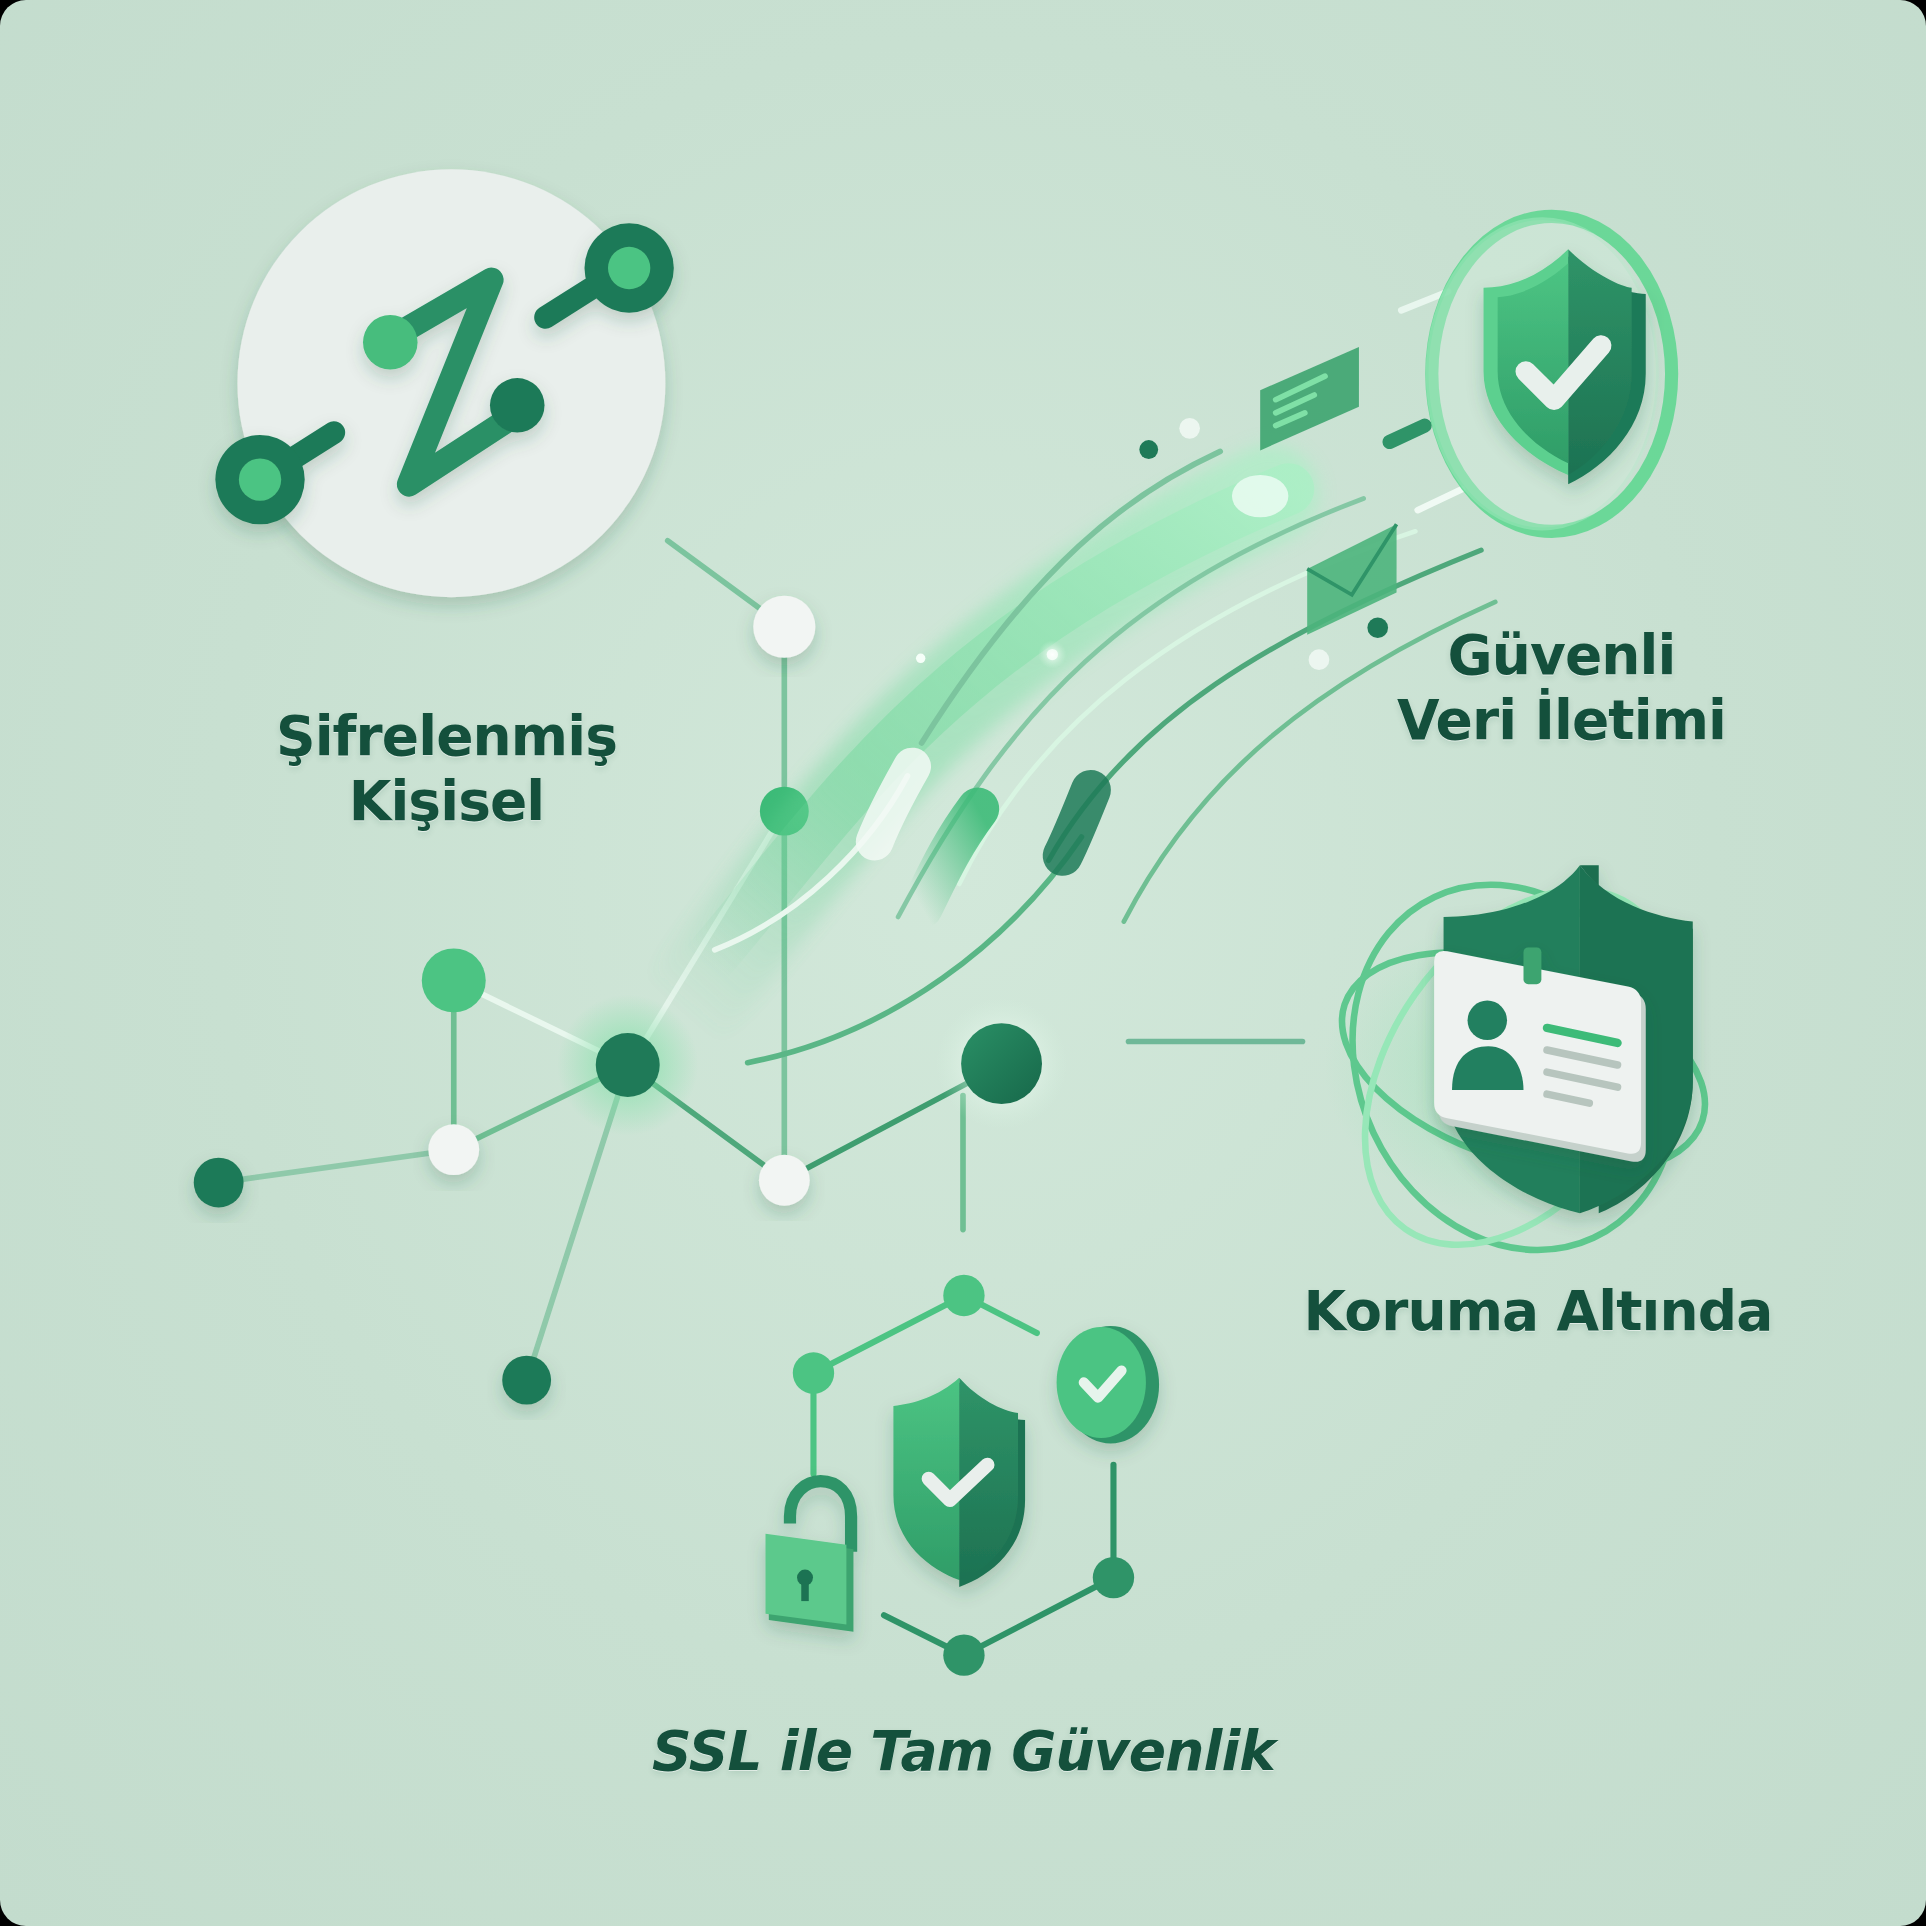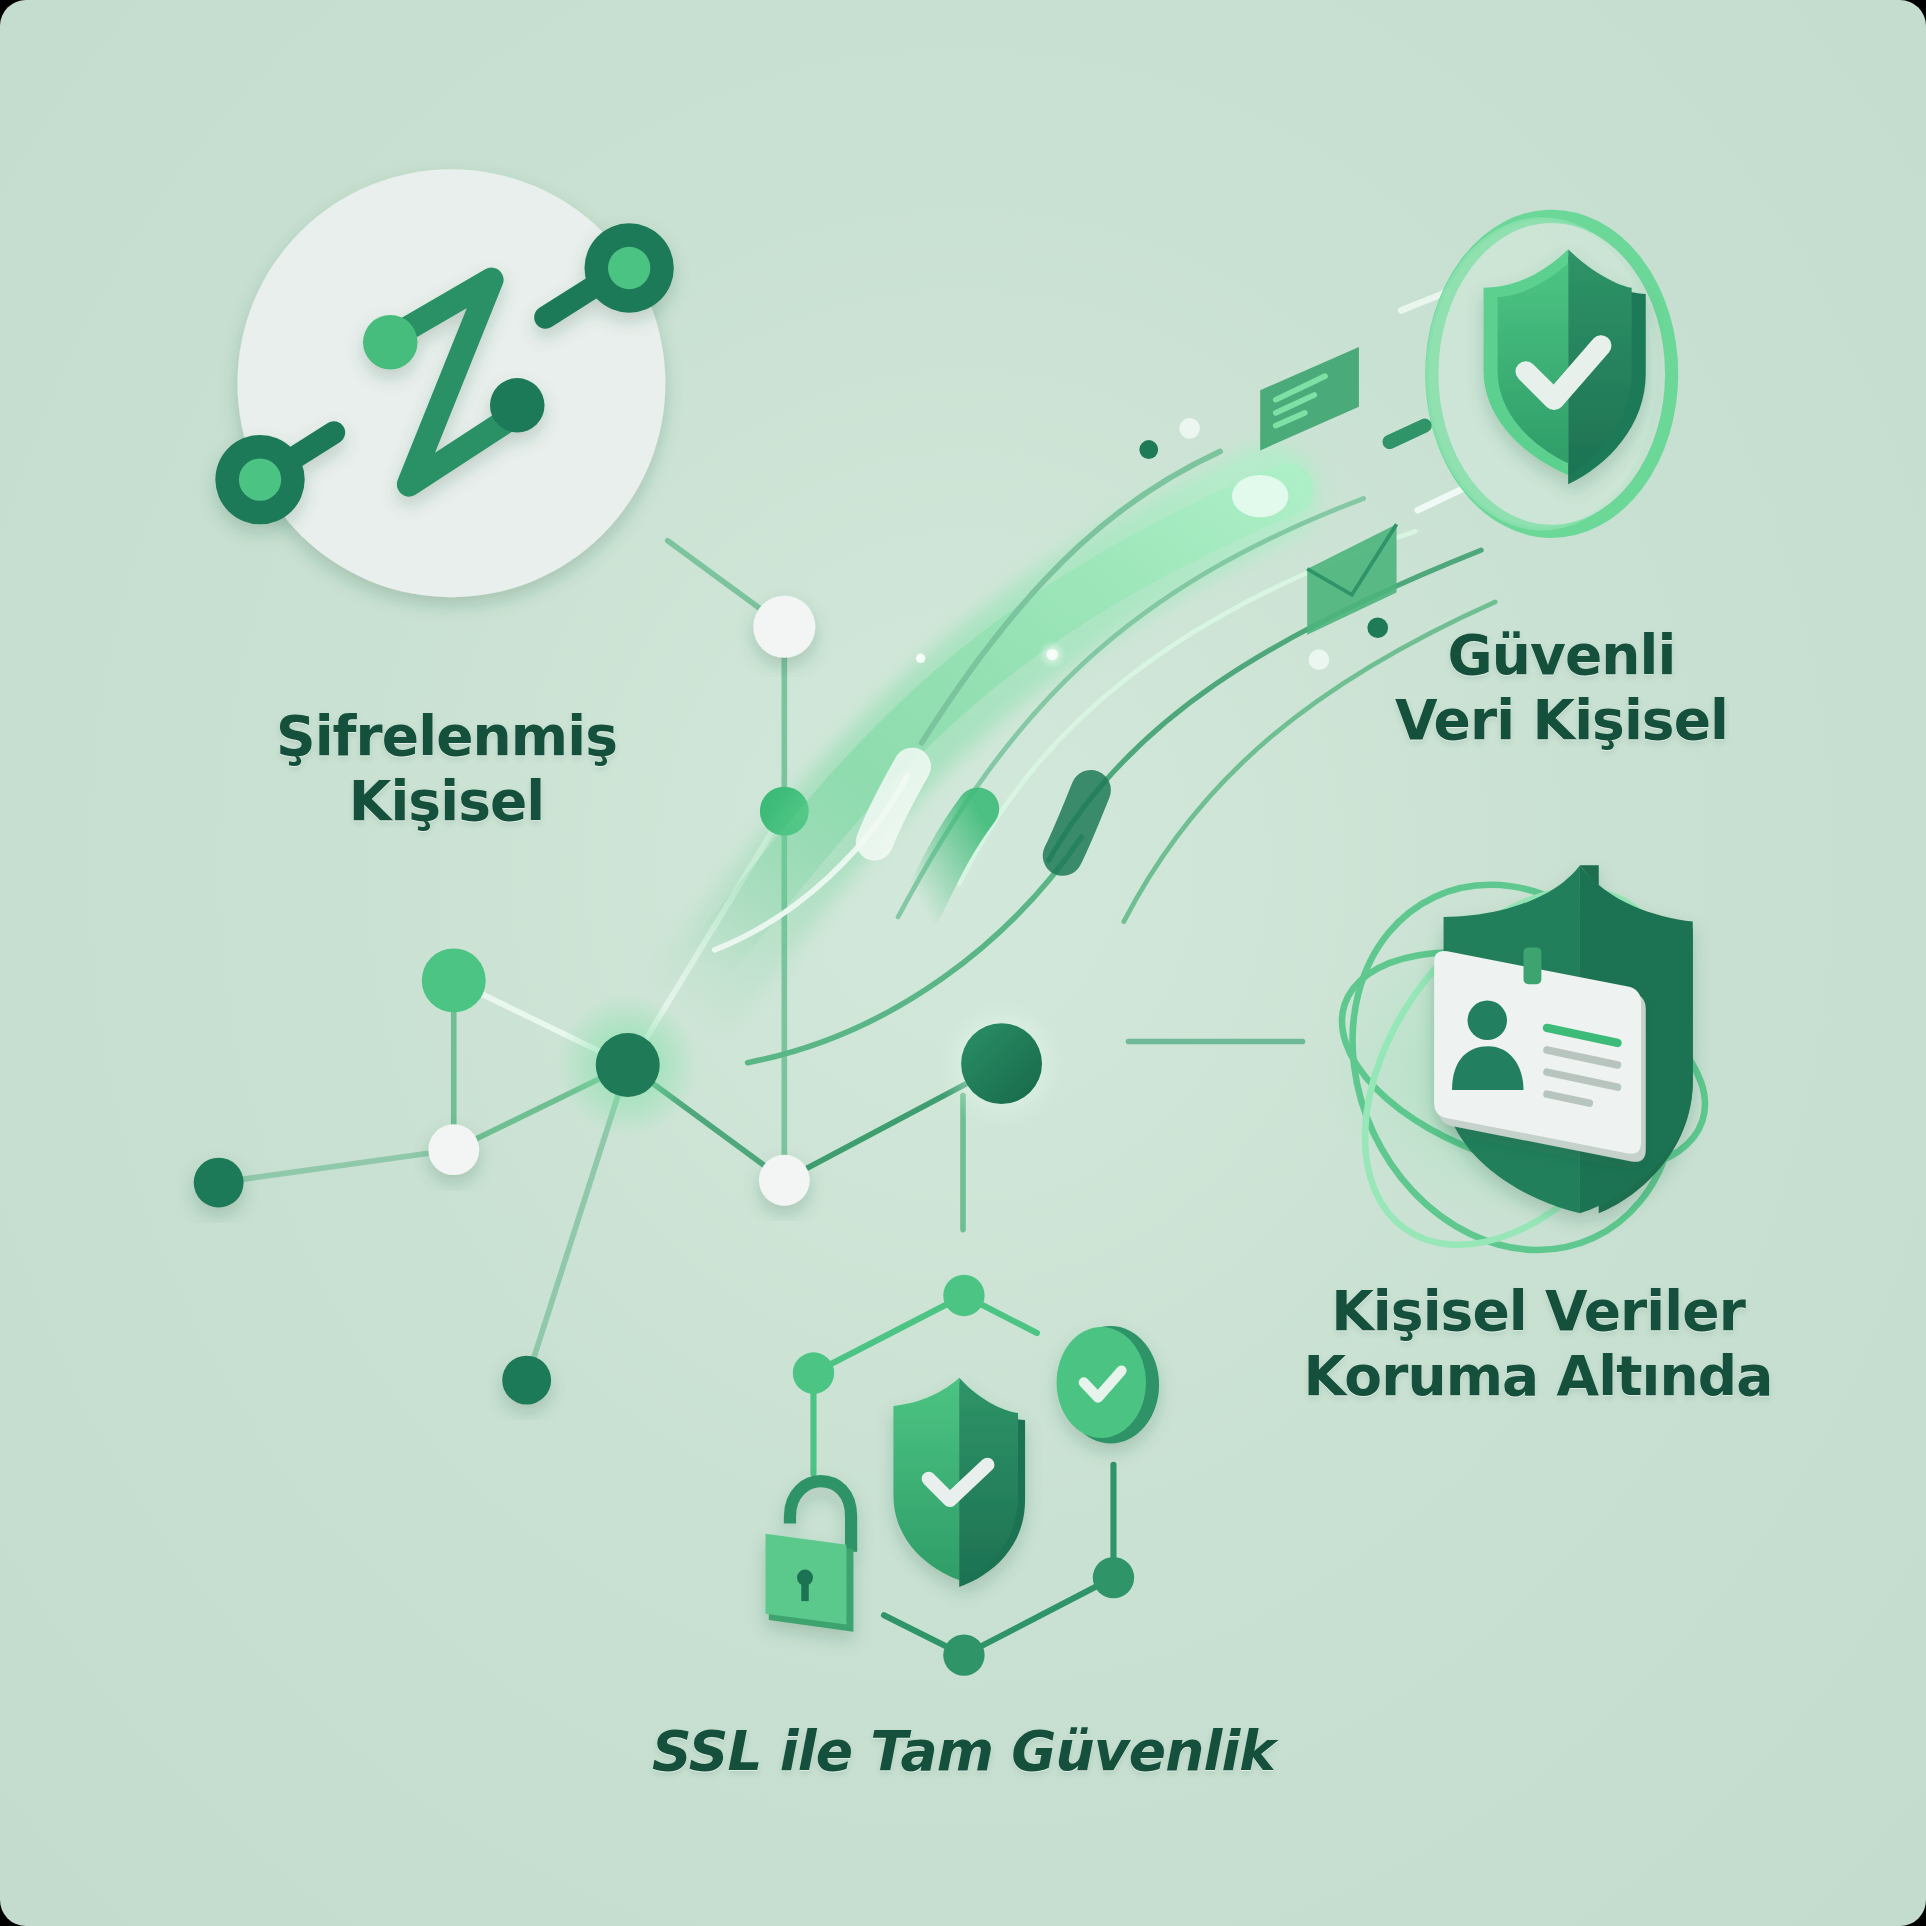--- a/index.html
+++ b/index.html
@@ -230,25 +230,24 @@
     </g>
   </svg>
 
   <div class="label" id="label-encrypted">
     <span class="line">Şifrelenmiş</span>
     <span class="line">Kişisel</span>
   </div>
 
   <div class="label" id="label-transfer">
     <span class="line">Güvenli</span>
-    <span class="line">Veri Kişisel</span>
+    <span class="line">Veri İletimi</span>
   </div>
 
   <div class="label" id="label-personal">
-    <span class="line">Kişisel Veriler</span>
     <span class="line">Koruma Altında</span>
   </div>
 
   <div class="label" id="label-ssl">
     <span class="line">SSL ile Tam Güvenlik</span>
   </div>
 </div>
 
 
 </body></html>

